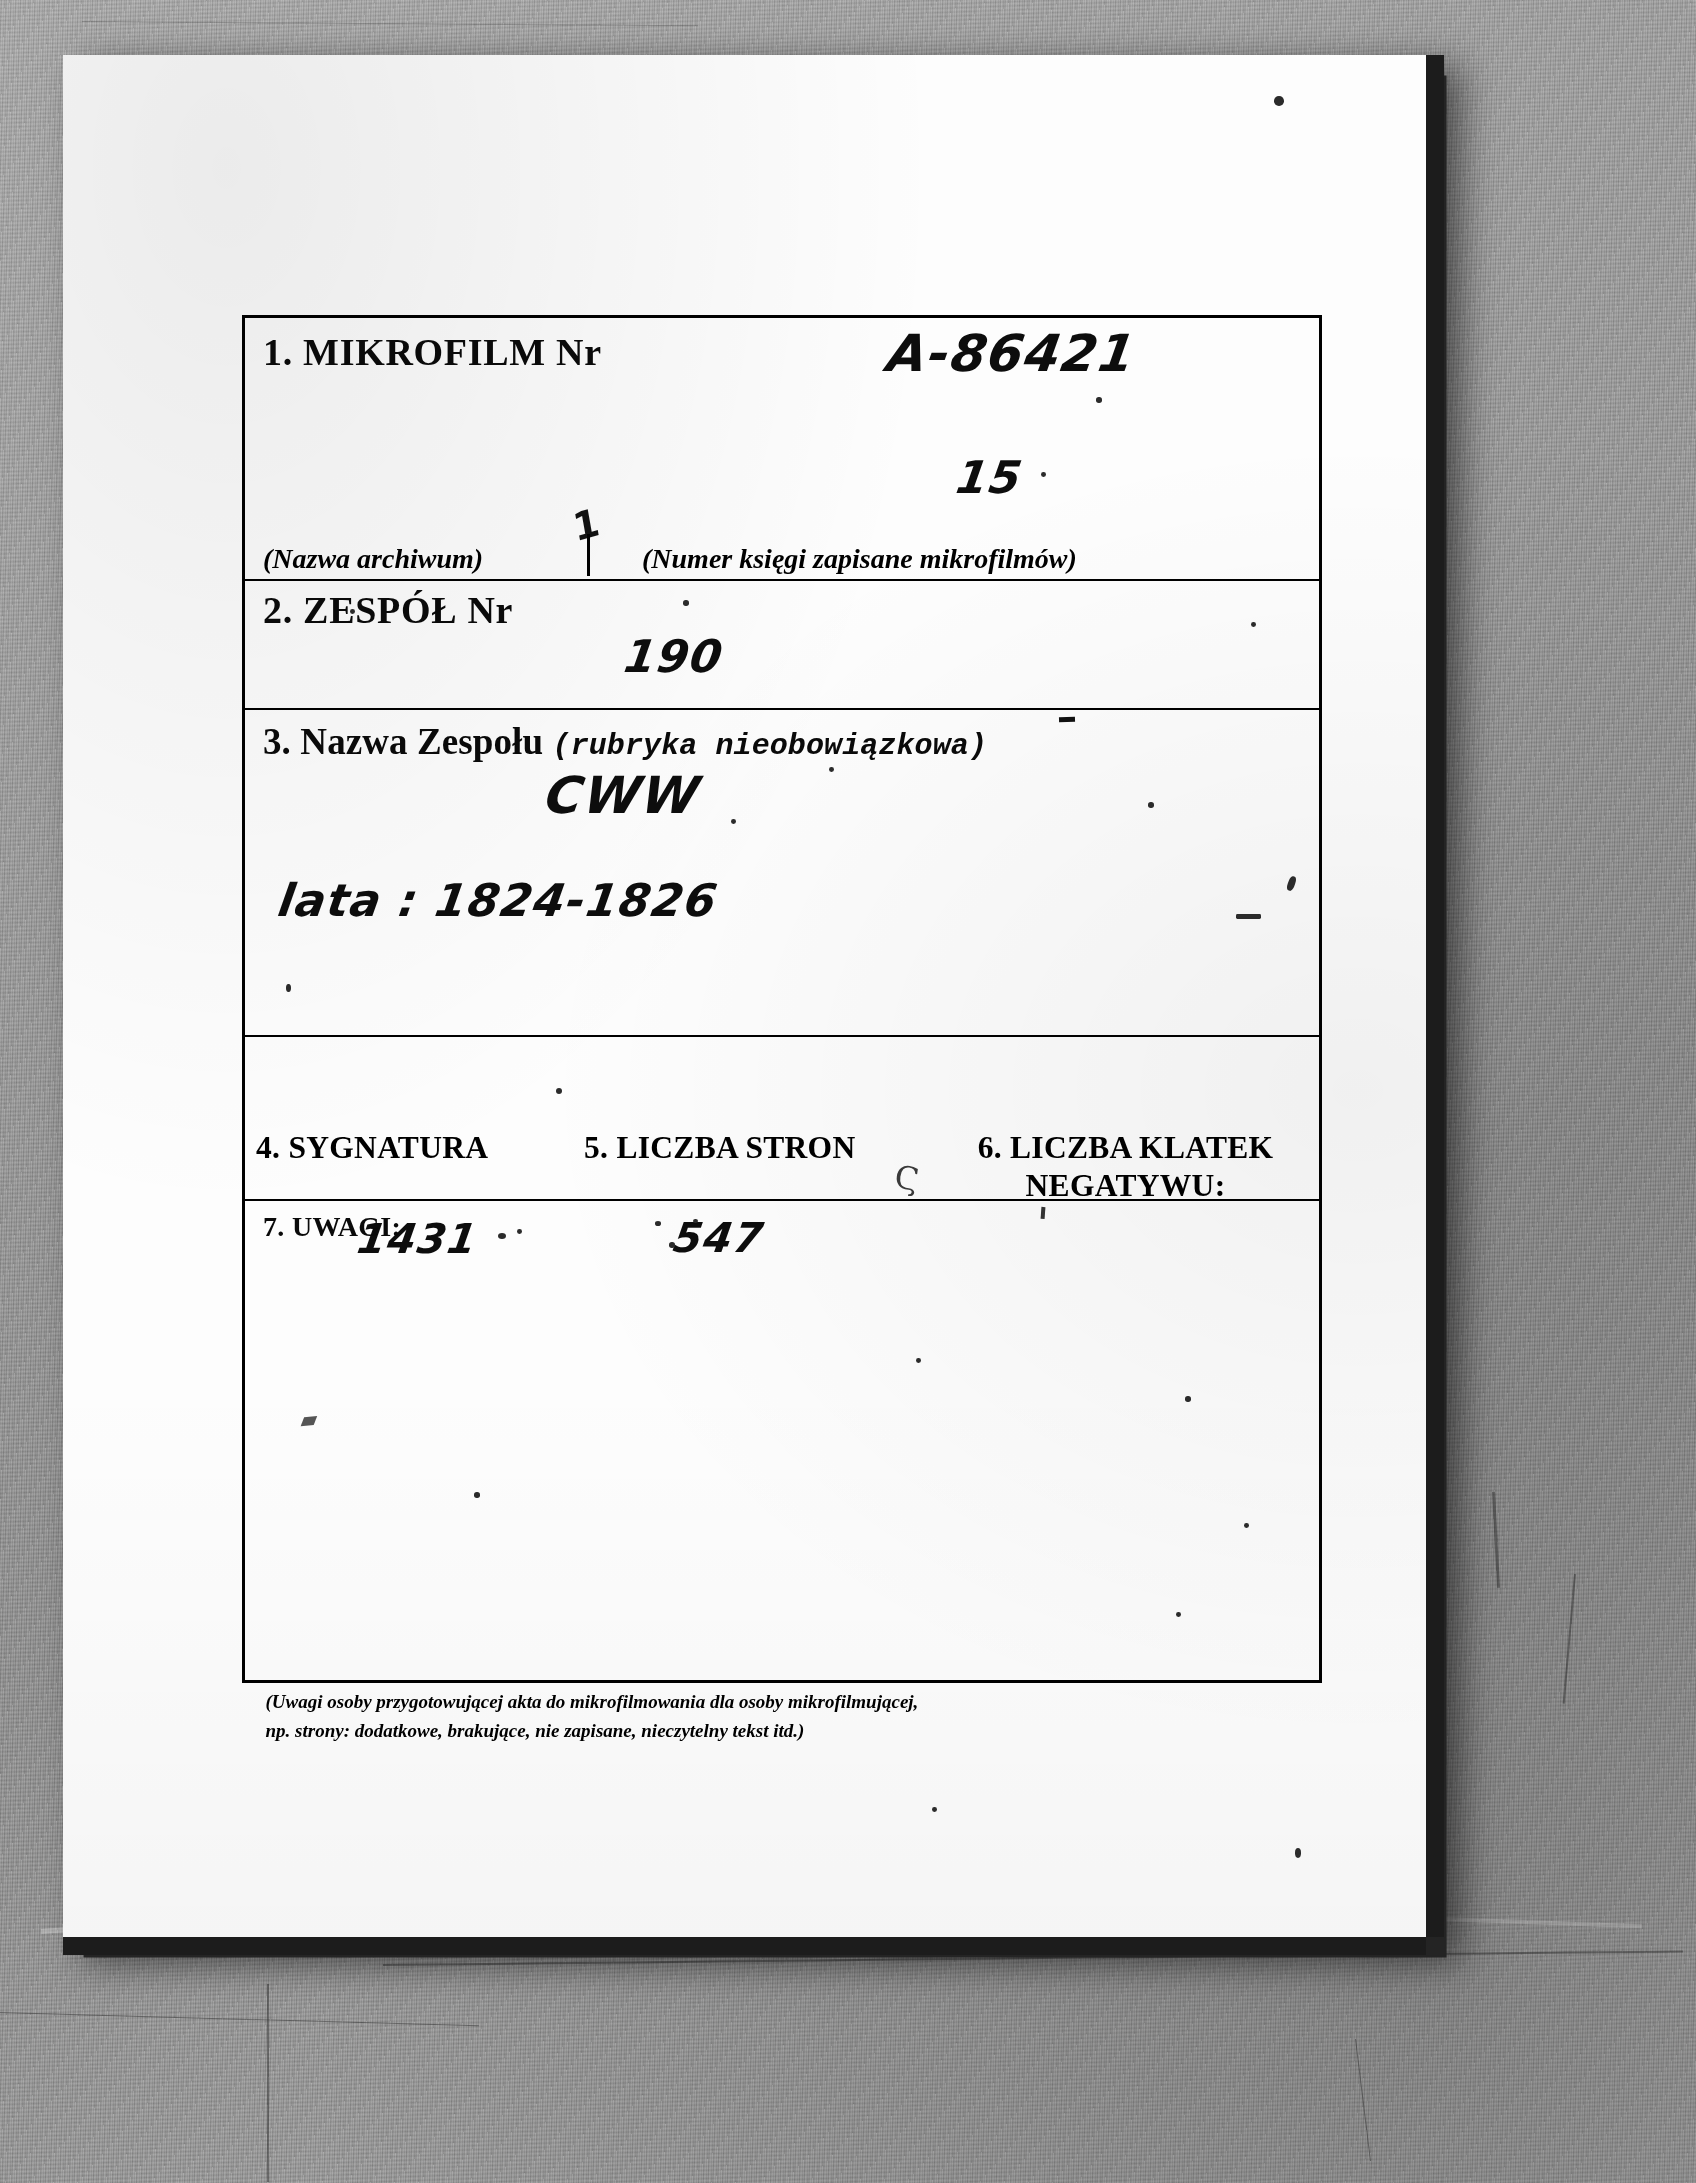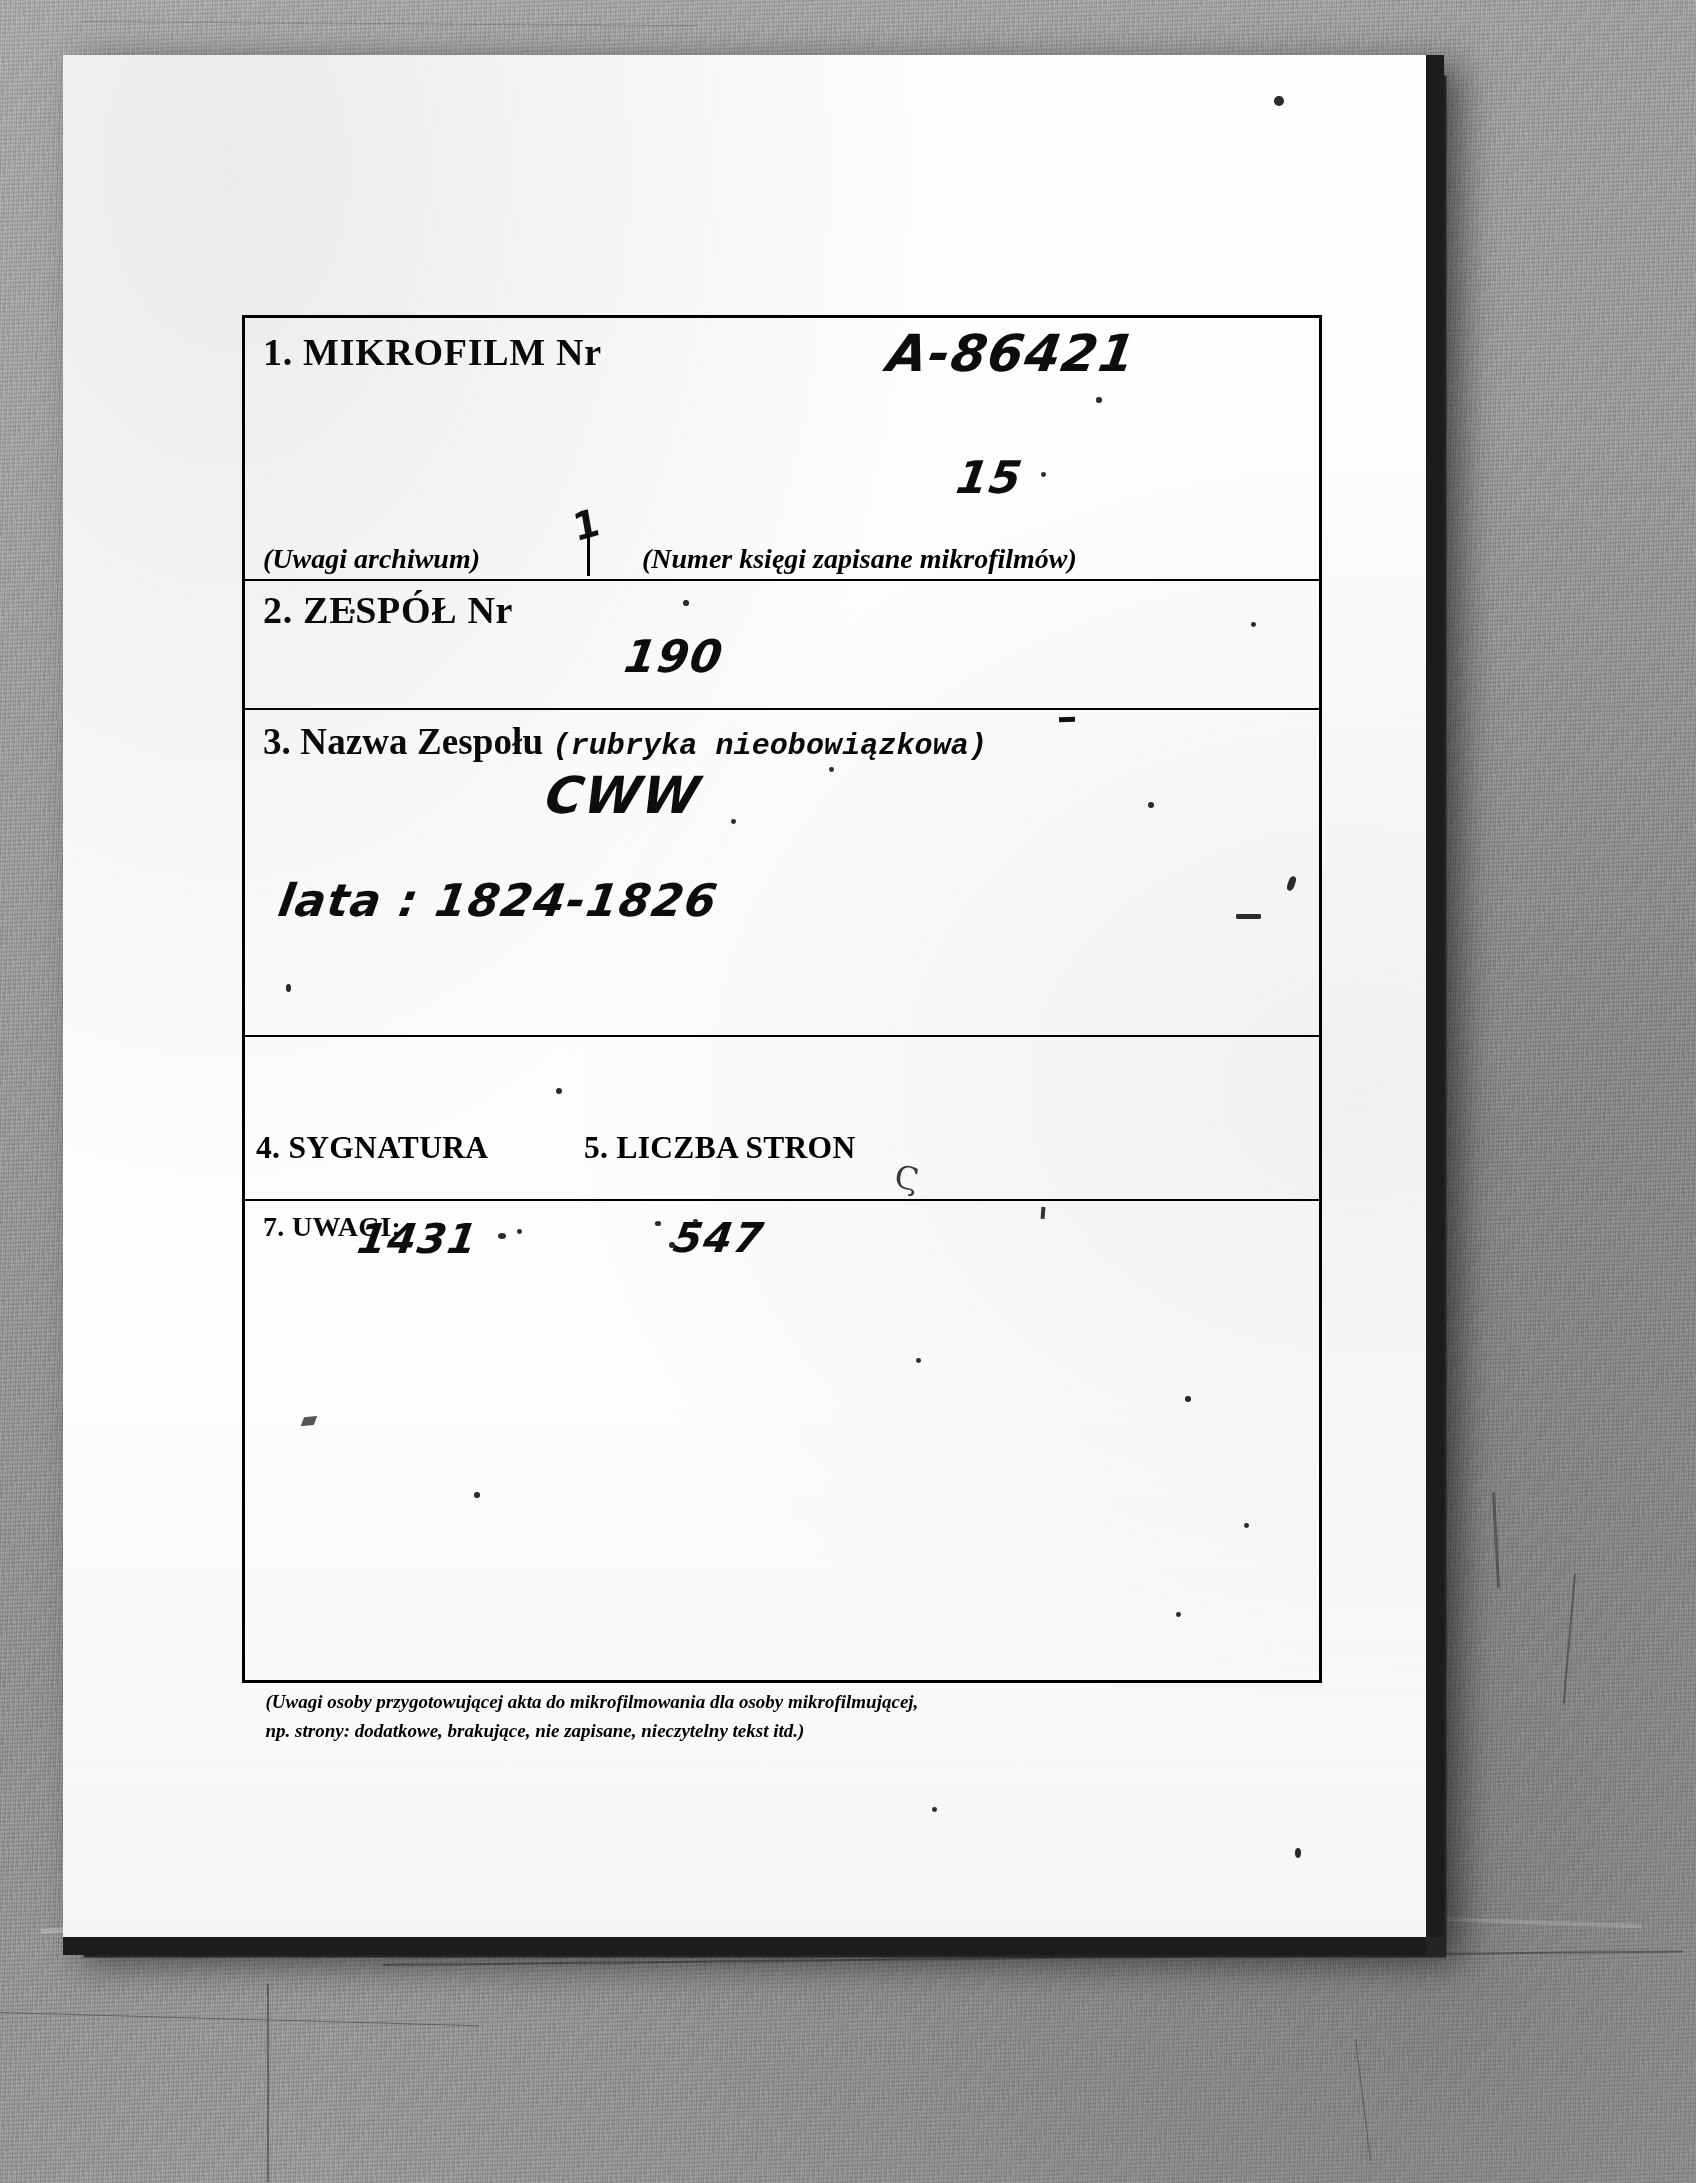--- a/index.html
+++ b/index.html
@@ -171,21 +171,21 @@
 
       <div id="hw-mikrofilm" class="hw hw-xl">A-86421</div>
 
       <div id="hw-ksiega" class="hw hw-lg">15</div>
 
       <div id="hw-archiwum">
         <span class="hw-tick">1</span>
       </div>
 
       <div id="sublabels">
-        <div id="sub-a">(Uwagi archiwum)</div>
+        <div id="sub-a">(Nazwa archiwum)</div>
         <div id="subdiv"></div>
         <div id="sub-b">(Numer księgi zapisane mikrofilmów)</div>
       </div>
     </div>
 
     <div class="row divider" id="row2">
       <div id="t2" class="lbl">
         <span>2.</span>
         <span>ZESPÓŁ  Nr</span>
       </div>
@@ -227,20 +227,25 @@
           <span>5.</span>
           <span>LICZBA  STRON</span>
         </div>
         <div id="stron-mark">Ϛ</div>
         <div id="hw-stron" class="hw hw-md">547</div>
         <div class="speck" style="left:82px;top:103px;width:6.2px;height:4.8px;"></div>
         <div class="speck" style="left:120px;top:101px;width:4.8px;height:4.1px;"></div>
       </div>
 
       <div id="c6">
+        <div class="colhead">
+          <span>6.</span>
+          <span>LICZBA  KLATEK</span><br>
+          <span>NEGATYWU:</span>
+        </div>
         <div id="neg-dot"></div>
         <span style="position:absolute;left:41px;top:123px;"></span>
       </div>
 
     </div>
 
     <div class="row" id="row7" style="height:608px;">
       <div id="t7" class="lbl">
         <span>7.</span>
         <span>UWAGI:</span>

